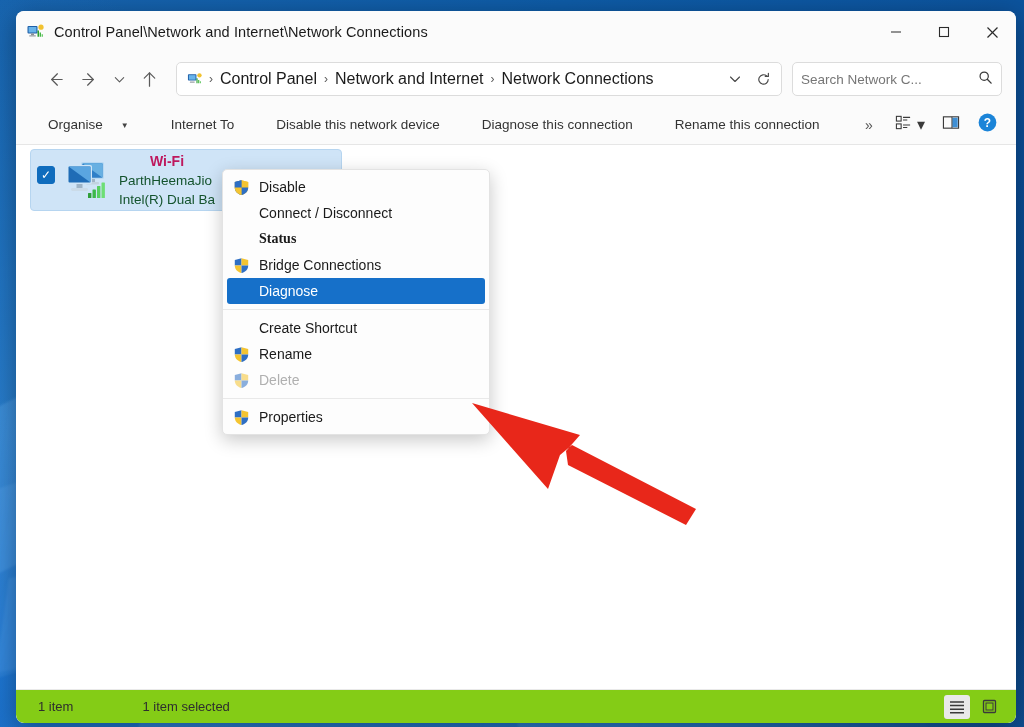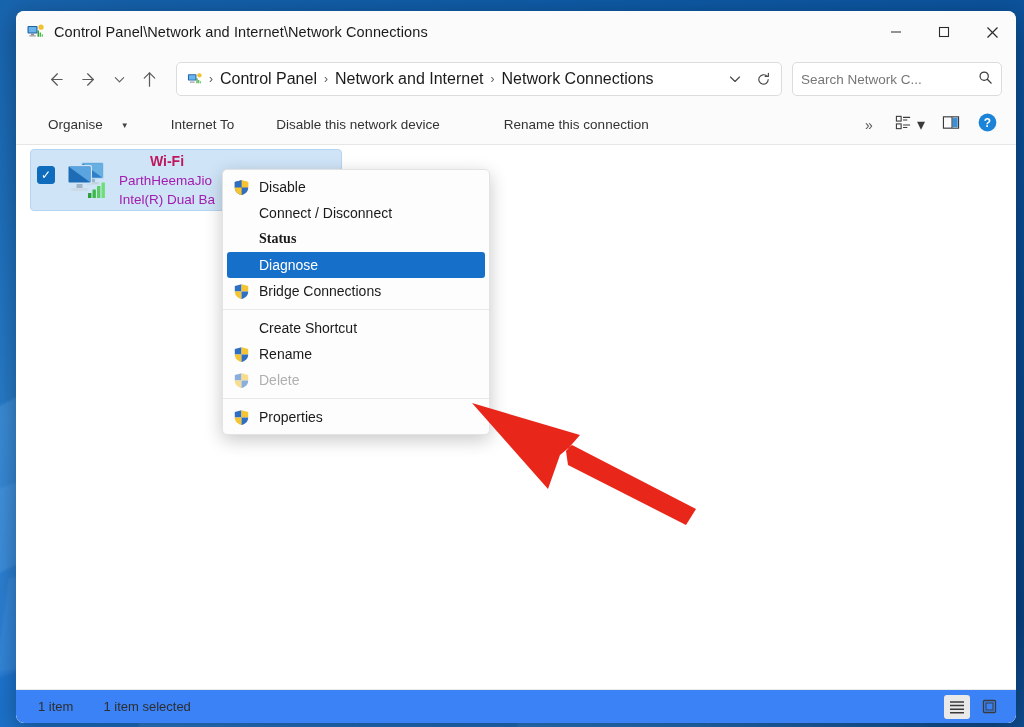--- a/index.html
+++ b/index.html
@@ -198,21 +198,21 @@
     border-radius: 3px;
     display: flex; align-items: center; justify-content: center;
     color: #fff; font-size: 12px; line-height: 1;
     margin-right: 6px;
     margin-top: 16px;
     align-self: flex-start;
   }
   #conn-icon { width: 52px; height: 46px; flex: 0 0 52px; position: relative; margin-right: 6px; }
   #conn-text { display: flex; flex-direction: column; justify-content: center; min-width: 0; }
   #conn-text .nm { font-size: 14px; color: #be185d; font-weight: bold; line-height: 19px; text-align: center; }
-  #conn-text .sub { font-size: 13.5px; color: #a21caf; line-height: 19px; white-space: nowrap; }
+  #conn-text .sub { font-size: 13.5px; color: #14532d; line-height: 19px; white-space: nowrap; }
 
   
   #ctxmenu {
     position: absolute;
     left: 206px; top: 24px;
     width: 268px;
     background: #fdfdfd;
     border: 1px solid #e3e3e3;
     border-radius: 5px;
     box-shadow: 0 5px 18px rgba(0,0,0,0.22);
@@ -242,27 +242,28 @@
     left: 452px; top: 252px;
     width: 240px; height: 140px;
     z-index: 30;
     pointer-events: none;
   }
 
   
   #statusbar {
     height: 34px;
     flex: 0 0 34px;
-    background: #3b82f6;
+    background: #84cc16;
     border-top: 1px solid #e9e9e9;
     display: flex;
     align-items: center;
     padding: 0 14px 0 22px;
     border-bottom-left-radius: 8px;
     border-bottom-right-radius: 8px;
+    gap: 39px;
   }
   #statusbar .st {
     font-size: 13px;
     color: #2e2e2e;
     padding-right: 30px;
   }
   #statusbar .viewbtns { margin-left: auto; display: flex; gap: 6px; align-items: center; }
   .vbtn {
     width: 26px; height: 24px;
     display: flex; align-items: center; justify-content: center;
@@ -393,20 +394,23 @@
     </div>
     <div class="gap"></div>
     <div class="cmd">
       <span>Internet To</span>
     </div>
     <div class="gap"></div>
     <div class="cmd">
       <span>Disable this network device</span>
     </div>
     <div class="gap"></div>
+    <div class="cmd">
+      <span>Diagnose this connection</span>
+    </div>
     <div class="gap"></div>
     <div class="cmd">
       <span>Rename this connection</span>
     </div>
 
     <div class="right">
       <div class="tbtn">
         <span style="font-size:14px;color:#555;">»</span>
       </div>
       <div class="tbtn">
@@ -493,35 +497,35 @@
       <div class="mi">
         <span class="noshield"></span>
         <span>Connect / Disconnect</span>
       </div>
 
       <div class="mi bold">
         <span class="noshield"></span>
         <span>Status</span>
       </div>
 
-      <div class="mi selected">
-        <span class="noshield"></span>
-        <span>Diagnose</span>
-      </div>
-
       <div class="mi">
         <span class="shield">
           <svg viewBox="0 0 17 17" width="17" height="17">
             <path d="M1.8 3 L8.5 1.2 L8.5 8.4 L1.8 8.4 Z" fill="#2e6fc4"></path>
             <path d="M8.5 1.2 L15.2 3 L15.2 8.4 L8.5 8.4 Z" fill="#f4c431"></path>
             <path d="M1.8 8.4 L8.5 8.4 L8.5 16 C4.8 15 1.8 12.4 1.8 8.4 Z" fill="#f4c431"></path>
             <path d="M8.5 8.4 L15.2 8.4 C15.2 12.4 12.2 15 8.5 16 Z" fill="#2e6fc4"></path>
           </svg>
         </span>
         <span>Bridge Connections</span>
+      </div>
+
+      <div class="mi selected">
+        <span class="noshield"></span>
+        <span>Diagnose</span>
       </div>
 
       <div class="msep"></div>
 
       <div class="mi">
         <span class="noshield"></span>
         <span>Create Shortcut</span>
       </div>
 
       <div class="mi">

